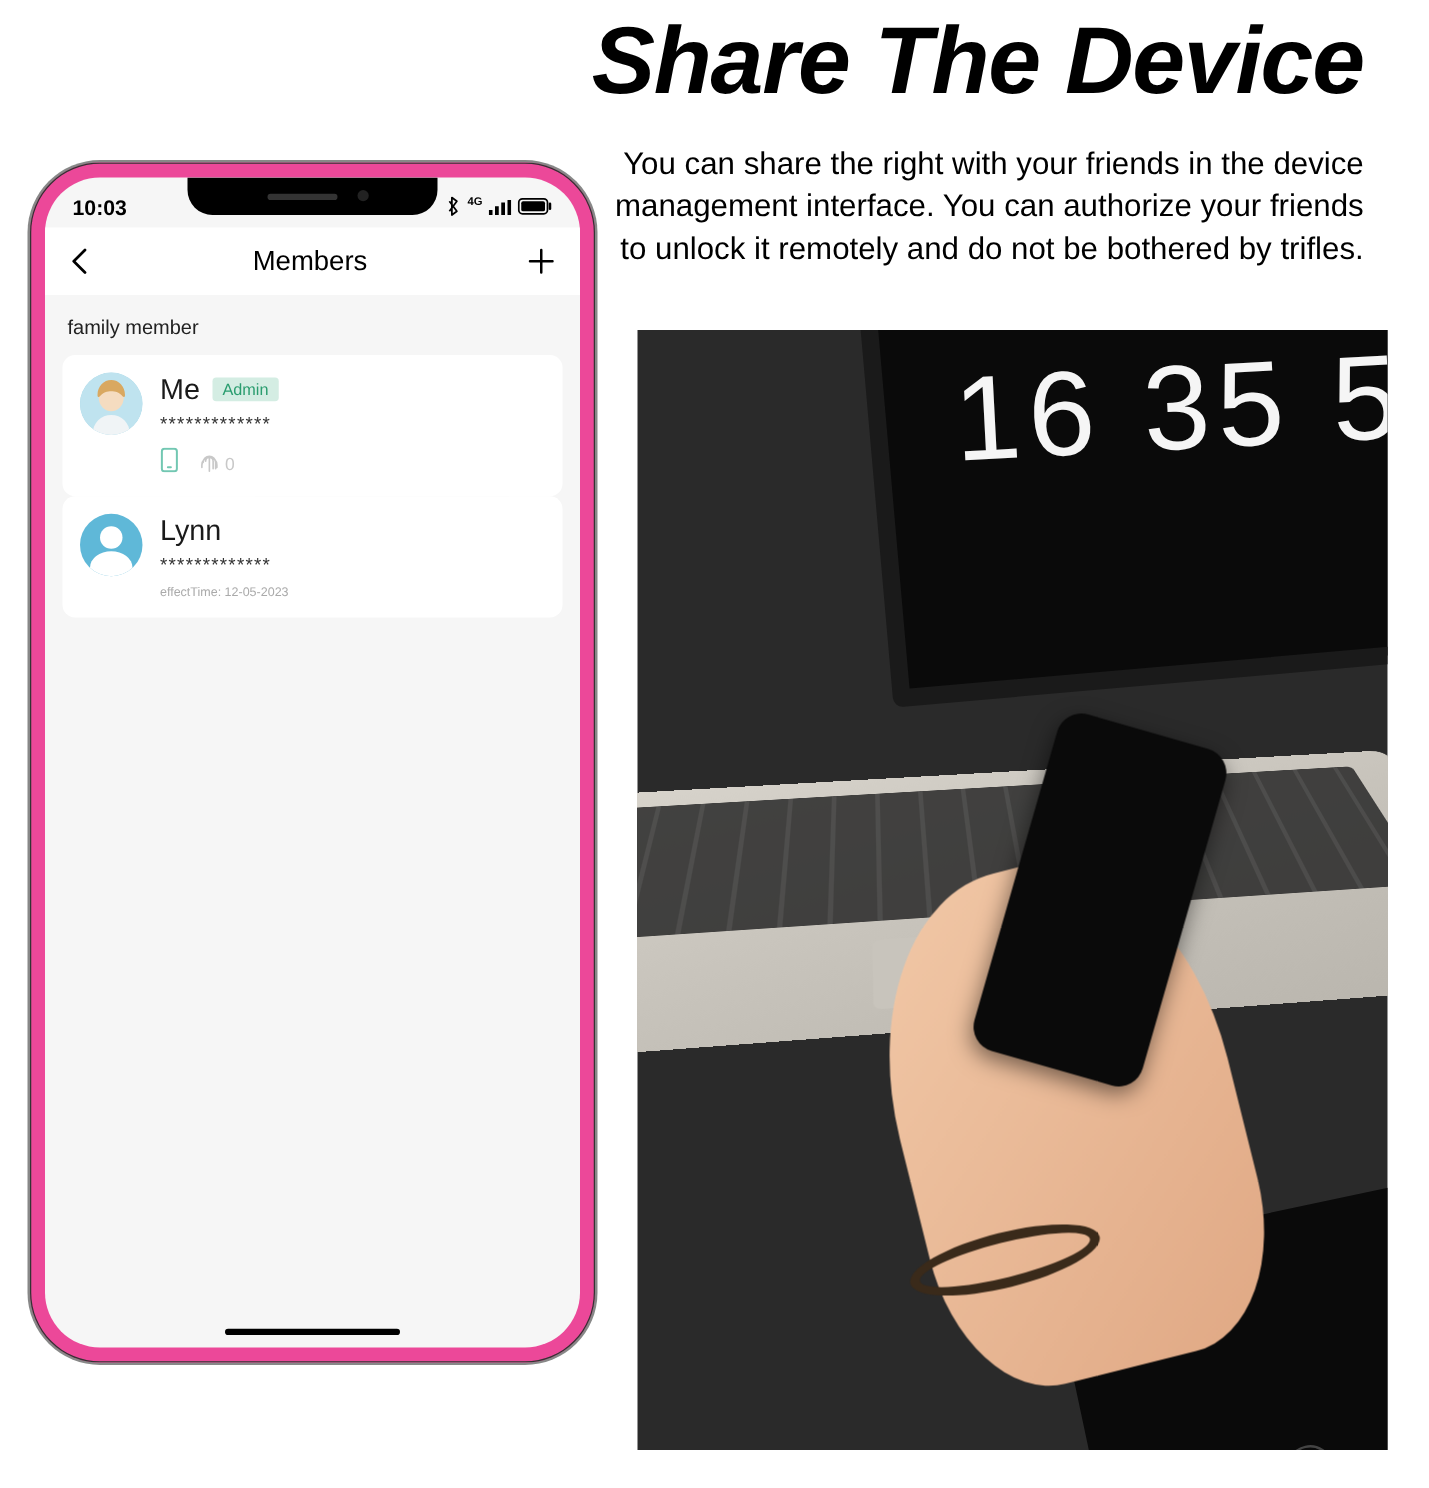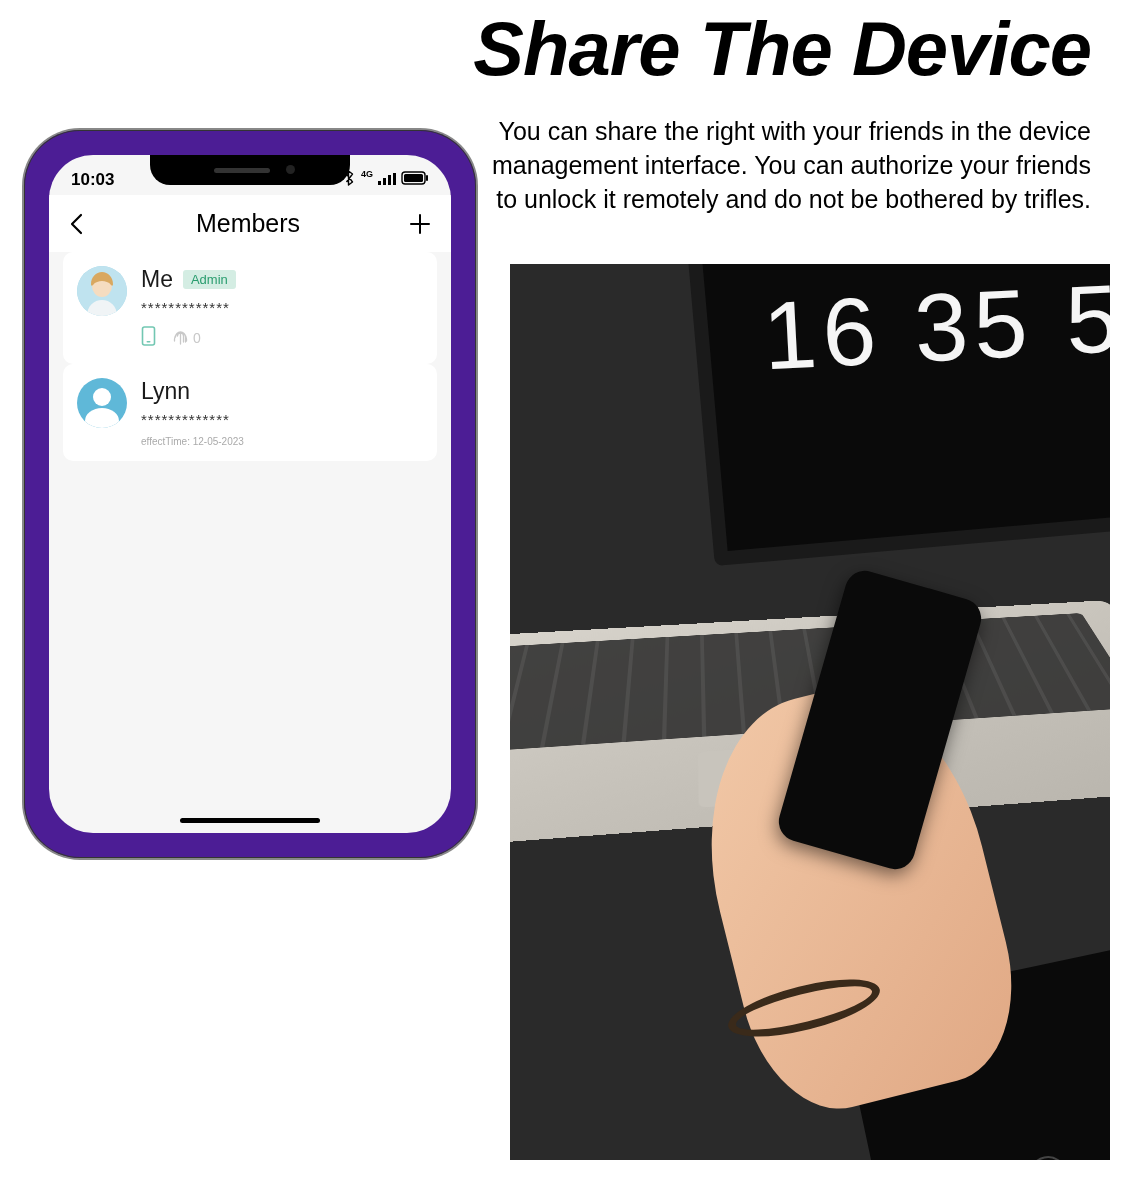--- a/index.html
+++ b/index.html
@@ -29,24 +29,24 @@
       color: #000;
       text-align: right;
       line-height: 1.35;
     }
     
     .phone {
       position: absolute;
       left: 24px;
       top: 130px;
       width: 452px;
-      height: 728px;
-      background: #4c1d95;
+      height: 960px;
+      background: #ec4899;
       border-radius: 56px;
-      padding: 25px;
+      padding: 12px;
       box-shadow: 0 0 0 2px #888, inset 0 0 0 1px #333;
     }
     .phone-screen {
       width: 100%;
       height: 100%;
       background: #f6f6f6;
       border-radius: 44px;
       overflow: hidden;
       position: relative;
     }
@@ -91,21 +91,21 @@
       font-weight: 600;
     }
     .status-right { display: flex; gap: 5px; }
     .nav-bar {
       display: flex;
       align-items: center;
       justify-content: space-between;
       padding: 14px 18px 14px 14px;
       background: #fff;
     }
-    .nav-title { font-size: 25px; font-weight: 500; }
+    .nav-title { font-size: 22px; font-weight: 500; }
     .back-icon, .plus-icon { width: 26px; height: 26px; display:flex; align-items:center; justify-content:center; }
     .content { padding: 0 14px; }
     .section-label {
       font-size: 16px;
       color: #222;
       padding: 18px 4px 12px;
     }
     .card {
       background: #fff;
       border-radius: 10px;
@@ -302,20 +302,21 @@
       </div>
       <span class="nav-title">Members</span>
       <div class="plus-icon">
         <svg width="22" height="22" viewBox="0 0 22 22">
             <path d="M11 2v18M2 11h18" stroke="#000" stroke-width="2" stroke-linecap="round"></path>
           </svg>
       </div>
     </div>
 
     <div class="content">
+      <div class="section-label">family member</div>
       <div class="card">
         <div class="avatar">
           <svg width="50" height="50" viewBox="0 0 50 50">
               <circle cx="25" cy="25" r="25" fill="#bfe3ef"></circle>
               <ellipse cx="25" cy="20" rx="10" ry="11" fill="#f5dcc0"></ellipse>
               <path d="M14 18c0-7 5-12 11-12s11 5 11 12c0 2-1 2-2 1-2-3-6-4-9-4s-7 1-9 4c-1 1-2 1-2-1z" fill="#d9a860"></path>
               <path d="M10 50c0-10 7-16 15-16s15 6 15 16" fill="#f0f4f6"></path>
             </svg>
         </div>
         <div class="member-info">

